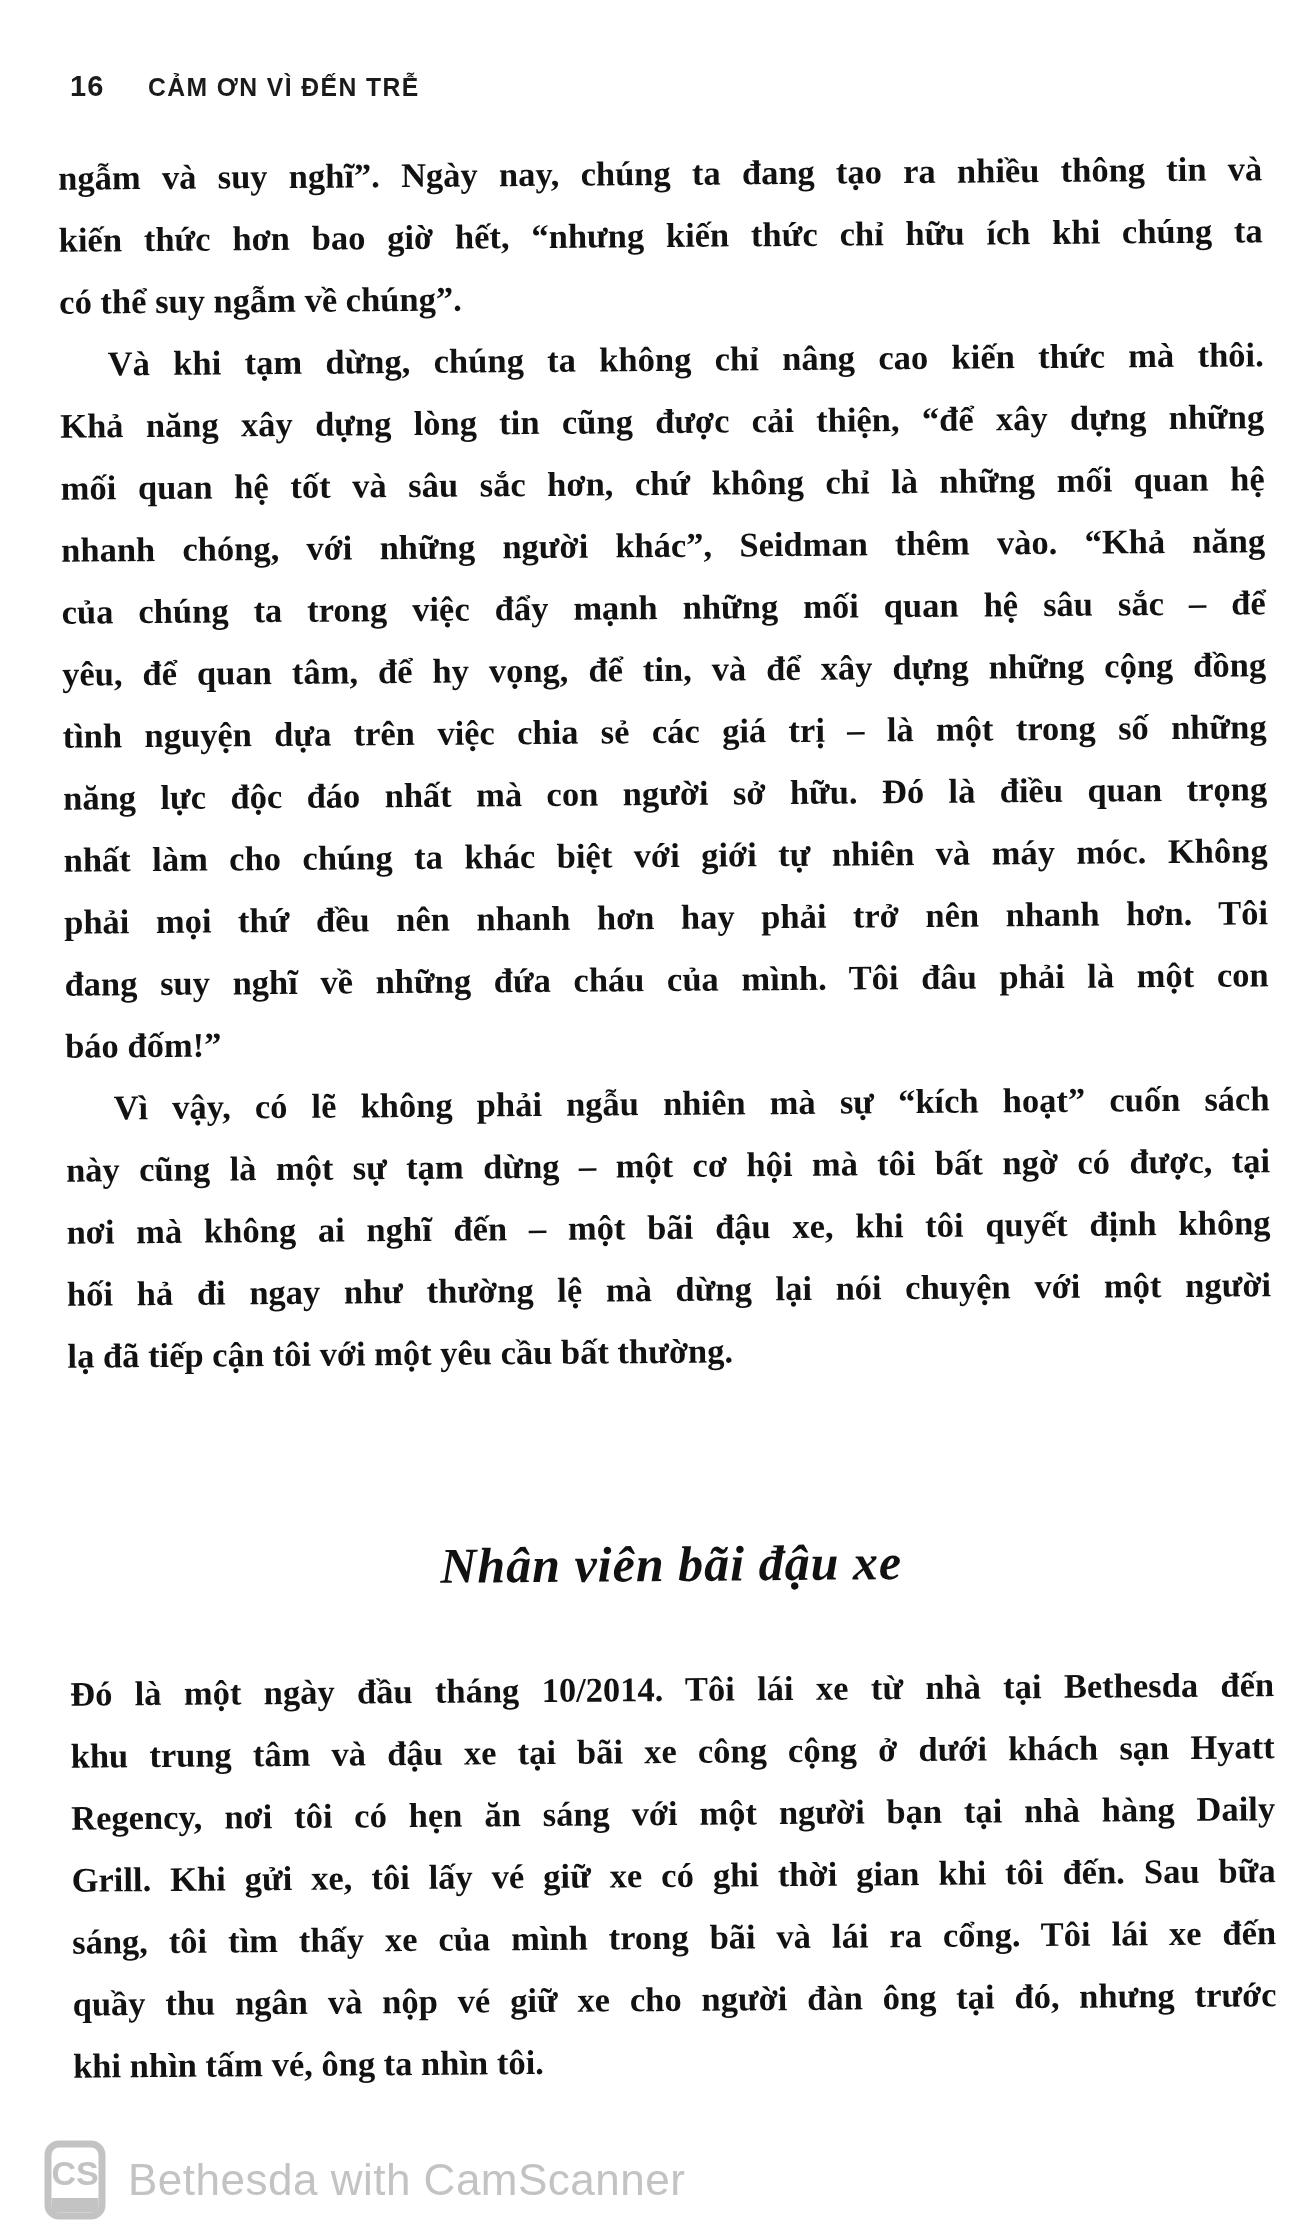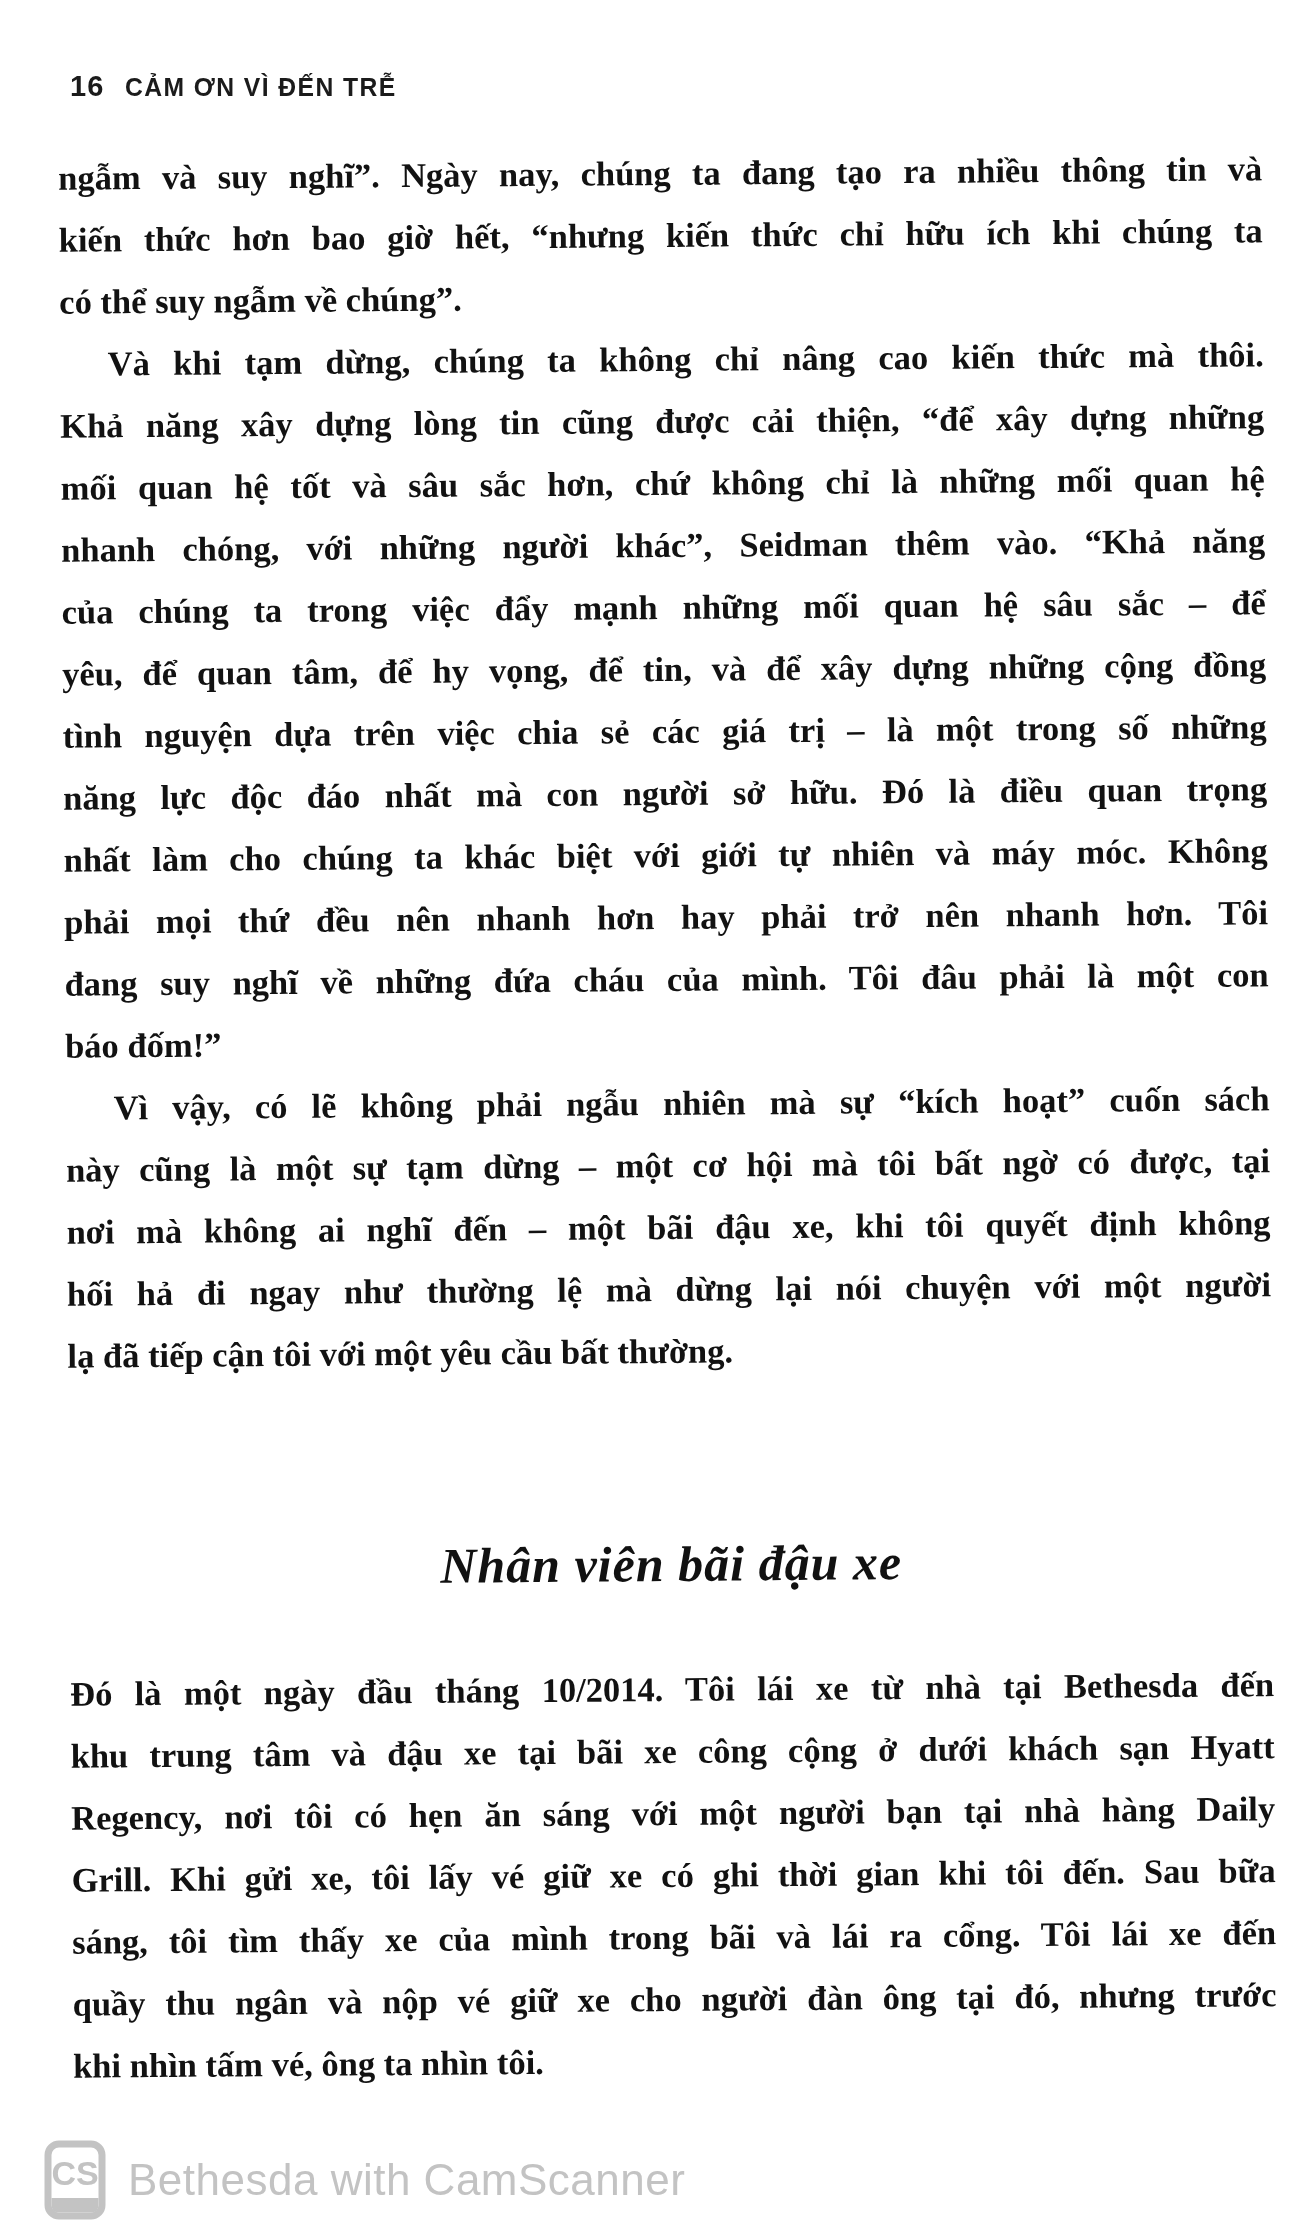--- a/index.html
+++ b/index.html
@@ -15,21 +15,21 @@
     font-family: "Liberation Serif", serif;
     color: #131313;
   }
   
   .page-header {
     position: absolute;
     top: 70px;
     left: 70px;
     display: flex;
     align-items: baseline;
-    gap: 21px;
+    gap: 44px;
     font-family: "Liberation Sans", sans-serif;
     font-weight: 700;
     color: #1b1b1b;
   }
   .page-number {
     font-size: 29px;
     letter-spacing: 1px;
   }
   .running-title {
     font-size: 26px;

